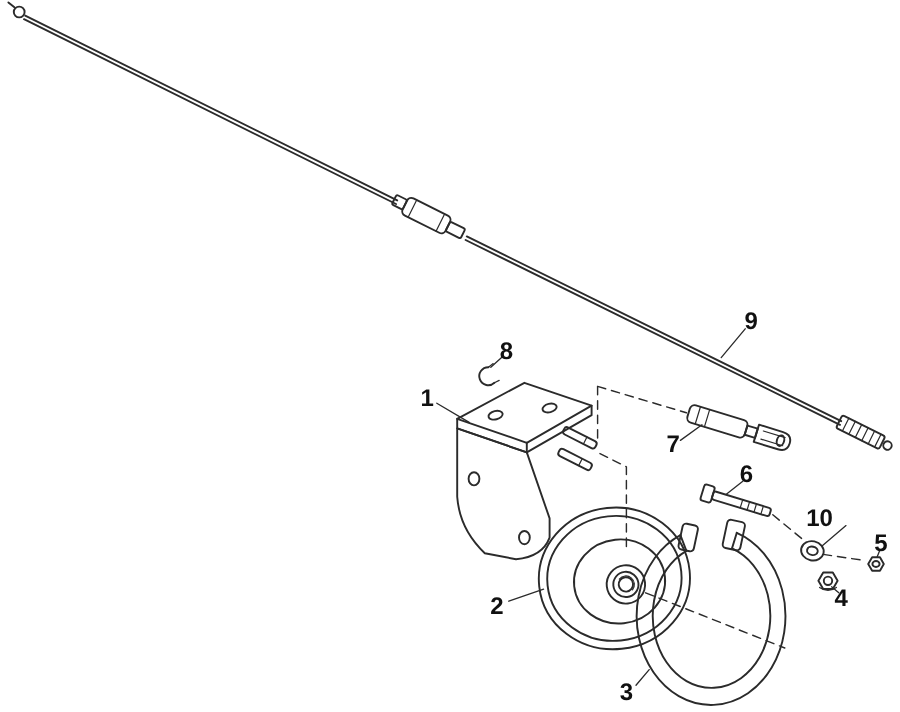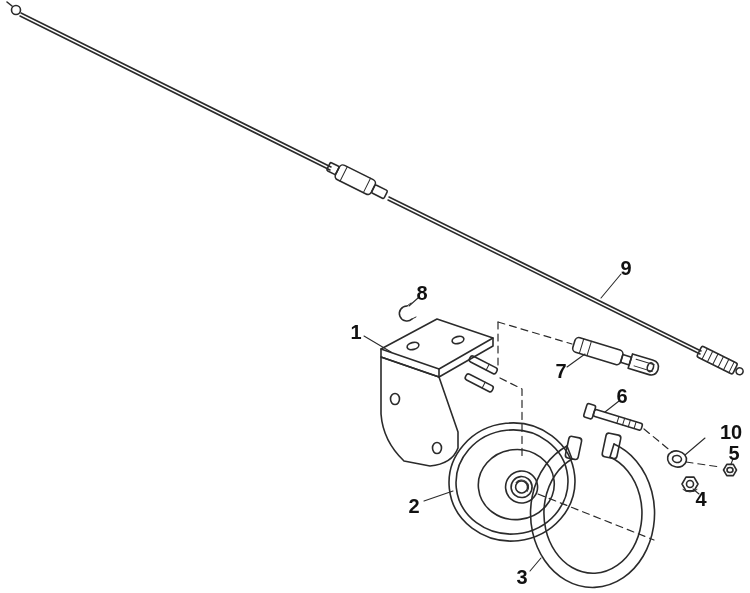--- a/index.html
+++ b/index.html
@@ -160,15 +160,15 @@
 
   <div class="callout" style="left:356px; top:332px">1</div>
   <div class="callout" style="left:414px; top:506px">2</div>
   <div class="callout" style="left:522px; top:577px">3</div>
   <div class="callout" style="left:701px; top:499px">4</div>
   <div class="callout" style="left:734px; top:453px">5</div>
   <div class="callout" style="left:622px; top:396px">6</div>
   <div class="callout" style="left:561px; top:371px">7</div>
   <div class="callout" style="left:422px; top:293px">8</div>
   <div class="callout" style="left:626px; top:268px">9</div>
-  <div class="callout" style="left:731px; top:432px">10</div>
+  <div class="callout" style="left:683px; top:432px">10</div>
 
 </div>
 
 </body></html>

